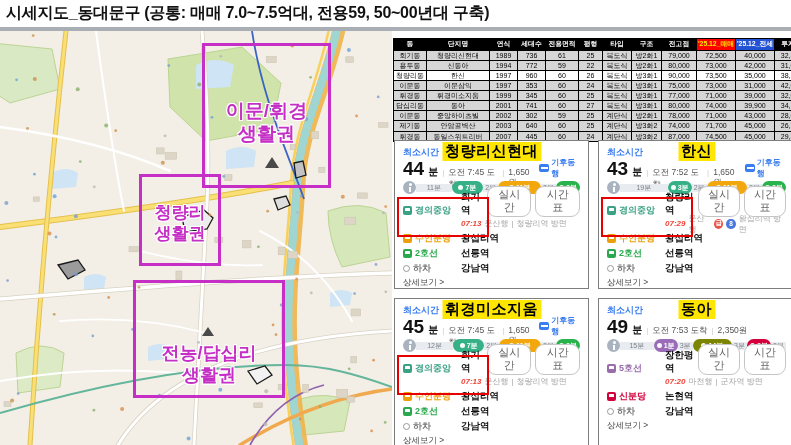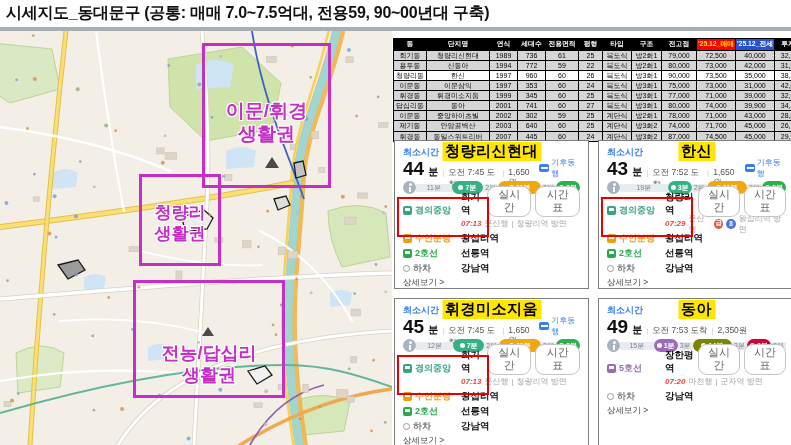--- a/index.html
+++ b/index.html
@@ -26,21 +26,21 @@
 
   
   #cards{position:absolute;left:394px;top:140px;display:grid;grid-template-columns:195px 197px;grid-template-rows:149px 152px;gap:9px;}
   .card{position:relative;background:#fff;border:1px solid #7e7e7e;box-sizing:border-box;padding:5px 8px 4px;overflow:hidden;}
   .min-label{color:#3a7df0;font-size:9px;font-weight:bold;height:12px;}
   .time-row{display:flex;align-items:baseline;gap:4px;height:20px;}
   .minutes{font-size:19px;font-weight:bold;color:#111;}
   .unit{font-size:10px;font-weight:bold;color:#111;}
   .sep{color:#ccc;font-size:8px;}
   .meta{color:#555;font-size:8.5px;}
-  .climate{margin-left:auto;display:flex;align-items:center;gap:2px;color:#3a7df0;font-size:8px;font-weight:normal;align-self:center;}
+  .climate{margin-left:auto;display:flex;align-items:center;gap:2px;color:#3a7df0;font-size:8px;font-weight:bold;align-self:center;}
   .climate-ico{width:11px;height:8px;background:#3a7df0;border-radius:2px;position:relative;display:inline-block;}
   .climate-ico:after{content:"";position:absolute;left:2px;top:3px;width:7px;height:2px;background:#fff;}
   .bar{display:flex;align-items:center;margin:3px 0 8px;height:13px;}
   .walk{width:13px;height:13px;border-radius:50%;background:#a9b3bf;flex:0 0 13px;position:relative;}
   .walk:before{content:"";position:absolute;left:5.5px;top:2px;width:3px;height:3px;border-radius:50%;background:#fff;}
   .walk:after{content:"";position:absolute;left:6px;top:5.5px;width:2px;height:5px;background:#fff;}
   .track{background:#e8ebf0;height:8px;font-size:7px;color:#7a8087;display:flex;align-items:center;justify-content:center;min-width:15px;line-height:1;}
   .pill{height:13px;border-radius:7px;color:#fff;font-size:7px;font-weight:bold;display:flex;align-items:center;justify-content:center;gap:2px;min-width:24px;line-height:1;}
   .pdot{width:5px;height:5px;border-radius:50%;background:#fff;opacity:.95;}
   .legs{display:flex;flex-direction:column;}
@@ -58,21 +58,21 @@
   .dim{color:#a5a5a5;}
   .more{margin-top:2px;font-size:8.5px;color:#444;}
   .hl-title{position:absolute;top:1px;left:50%;transform:translateX(-50%);background:#ffe600;color:#000;font-weight:800;
     font-size:15px;line-height:1.25;padding:0 3px;white-space:nowrap;z-index:6;letter-spacing:.5px;}
   .red-box{position:absolute;left:2px;top:56px;width:88px;height:36px;border:2px solid #e80000;z-index:5;pointer-events:none;}
 </style>
 </head>
 <body>
 
 <div id="app">
-  <div class="page-title">시세지도_동대문구 (공통: 매매 7.0~7.5억대, 전용59, 90~00년대 구축)</div>
+  <div class="page-title">시세지도_동대문구 (공통: 매매 7.0~7.5억대, 전용59, 50~00년대 구축)</div>
   <div class="title-rule"></div>
 
   <div class="map">
     <svg id="map-svg" width="392" height="414" viewBox="0 0 392 414">
       <rect width="392" height="414" fill="#f3efe6"></rect>
       <g fill="#cfe3ab" stroke="#bcd493" stroke-width="1">
         <path d="M168,28 L242,16 L281,52 L272,98 L206,110 L170,76 Z"></path>
         <path d="M-8,12 L52,18 L60,58 L10,72 L-8,60 Z" fill="#d9e9c4"></path>
         <path d="M328,180 q32,-12 58,2 l4,44 -48,10 q-14,-28 -14,-56 Z" fill="#d6e7ba"></path>
         <path d="M16,322 q26,-14 48,0 l-4,34 -42,6 Z" fill="#dcebc6"></path>
@@ -672,20 +672,27 @@
             </span>
           </div>
           <div class="leg-sub">
             <span class="depart">07:20</span>
             <span class="dim">마천행</span>
             <span class="dim">|</span>
             <span class="dim">군자역 방면</span>
           </div>
           <div class="leg">
             <span class="line-cell">
+              <i class="tico" style="background: rgb(212, 0, 59);"></i>
+              <span class="line-name" style="color: rgb(212, 0, 59);">신분당</span>
+            </span>
+            <span class="station">논현역</span>
+          </div>
+          <div class="leg">
+            <span class="line-cell">
               <i class="alight-ico"></i>
               <span class="line-name" style="color: rgb(119, 119, 119);">하차</span>
             </span>
             <span class="station">강남역</span>
           </div>
         </div>
         <div class="more">상세보기 &gt;</div>
         <div class="hl-title">동아</div>
       </div>
     </div>

